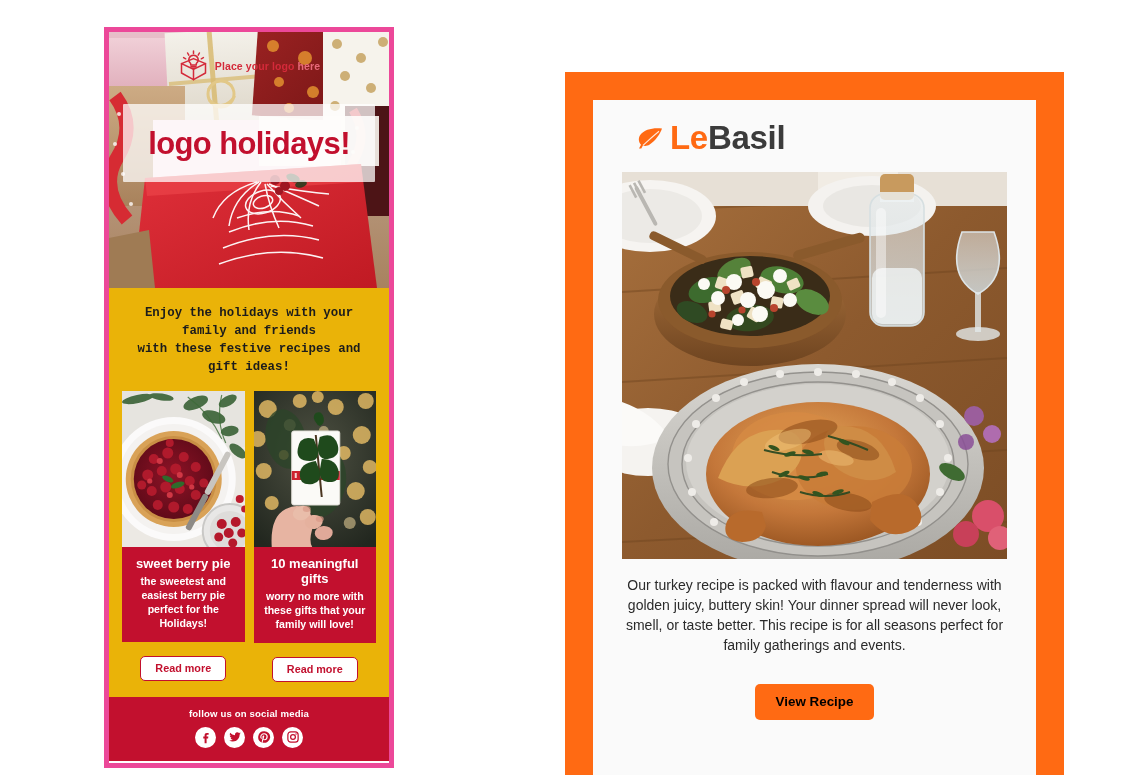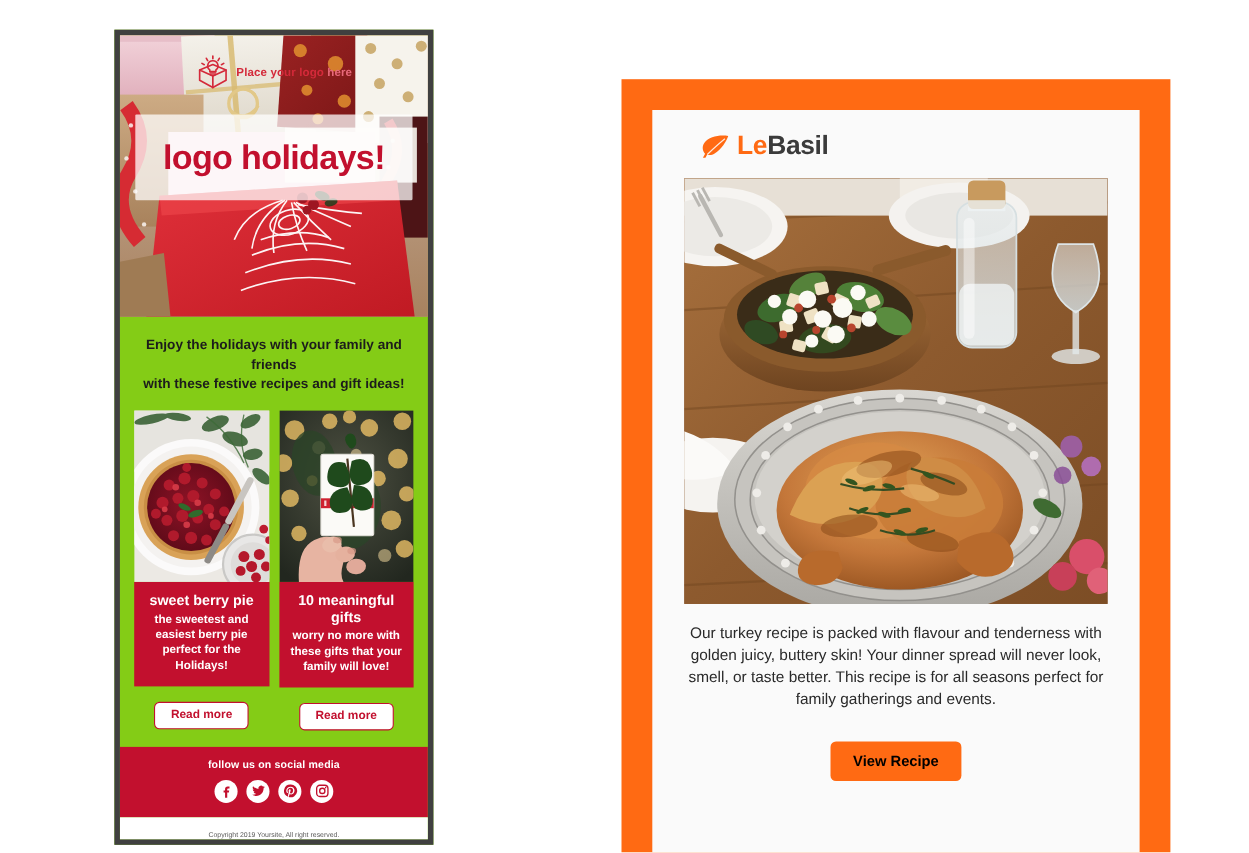--- a/index.html
+++ b/index.html
@@ -8,22 +8,22 @@
     background: #ffffff;
     font-family: "Liberation Sans", sans-serif;
     overflow: hidden;
   }
   .canvas { position: relative; width: 1135px; height: 775px; background:#fff; }
 
   
   .email-left {
     position: absolute; left: 104px; top: 27px;
     width: 290px; height: 741px;
-    border: 5px solid #404040;
-    background: #84cc16;
+    border: 5px solid #ec4899;
+    background: #eab308;
     overflow: hidden;
   }
   .hero {
     position: relative; width: 100%; height: 256px; overflow: hidden;
     background: #b98b6e;
   }
   .hero-photo { position:absolute; inset:0; overflow:hidden; }
   .hero-logo {
     position: absolute; top: 17px; left: 0; right: 0;
     display: flex; align-items: center; justify-content: center; gap: 6px;
@@ -40,21 +40,21 @@
     z-index: 5; border-radius: 1px;
   }
   .hero-banner h1 {
     font-size: 31px; font-weight: 700; color: #c2102e;
     letter-spacing: -0.6px; line-height: 1;
   }
 
   .intro {
     padding: 17px 16px 14px;
     text-align: center;
-    font-size: 12.4px; line-height: 1.45; color: #1c1c1c; font-weight: 600;
+    font-size: 12.4px; line-height: 1.45; color: #1c1c1c; font-weight: 600; font-family: Liberation Mono, monospace;
   }
 
   .cards { display: flex; gap: 9px; padding: 0 13px; }
   .card { flex: 1 1 0; }
   .card-img { width: 100%; height: 156px; overflow: hidden; position: relative; }
   .card-body {
     background: #c2102e; color: #fff; text-align: center;
     padding: 9px 8px 11px;
   }
   .card-title { font-size: 13px; font-weight: 700; margin-bottom: 4px; }
@@ -88,21 +88,21 @@
   
   .email-right {
     position: absolute; left: 565px; top: 72px;
     width: 499px; height: 703px;
     background: #FF6A13;
     padding: 28px 28px 0 28px;
   }
   .er-inner { background:#fafafa; width:100%; height:100%; overflow:hidden; }
   .er-logo { padding: 19px 0 15px 44px; display:flex; align-items:center; gap:7px; }
   .leaf { width: 26px; height: 22px; }
-  .er-logo-text { font-size: 24px; font-weight: 600; letter-spacing: -0.3px; }
+  .er-logo-text { font-size: 33px; font-weight: 600; letter-spacing: -0.3px; }
   .er-logo-text .le { color:#FF6A13; }
   .er-logo-text .basil { color:#3b3b3b; }
   .er-photo { margin: 0 29px; height: 387px; overflow:hidden; position:relative; background:#8a5a34;}
   .er-title {
     text-align:center; font-size: 22px; font-weight: 700; color:#151515;
     padding: 30px 20px 0;
   }
   .er-body {
     text-align:center; font-size: 14px; line-height: 1.42; color:#2a2a2a;
     padding: 17px 27px 0;

